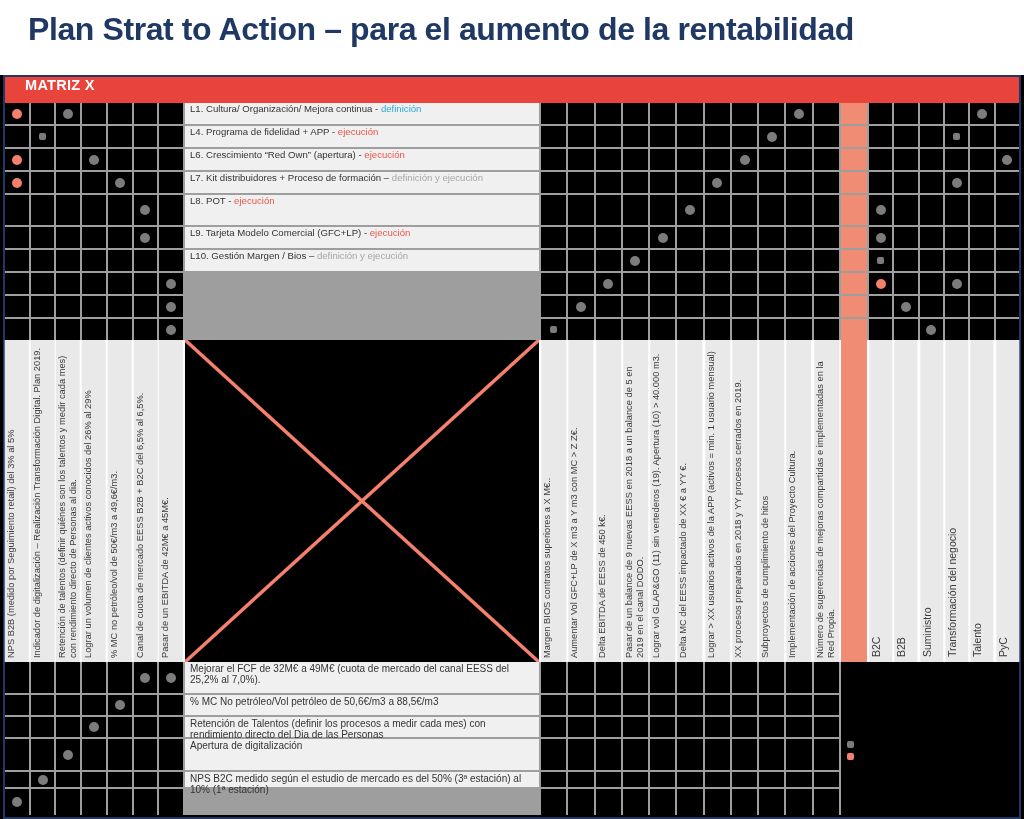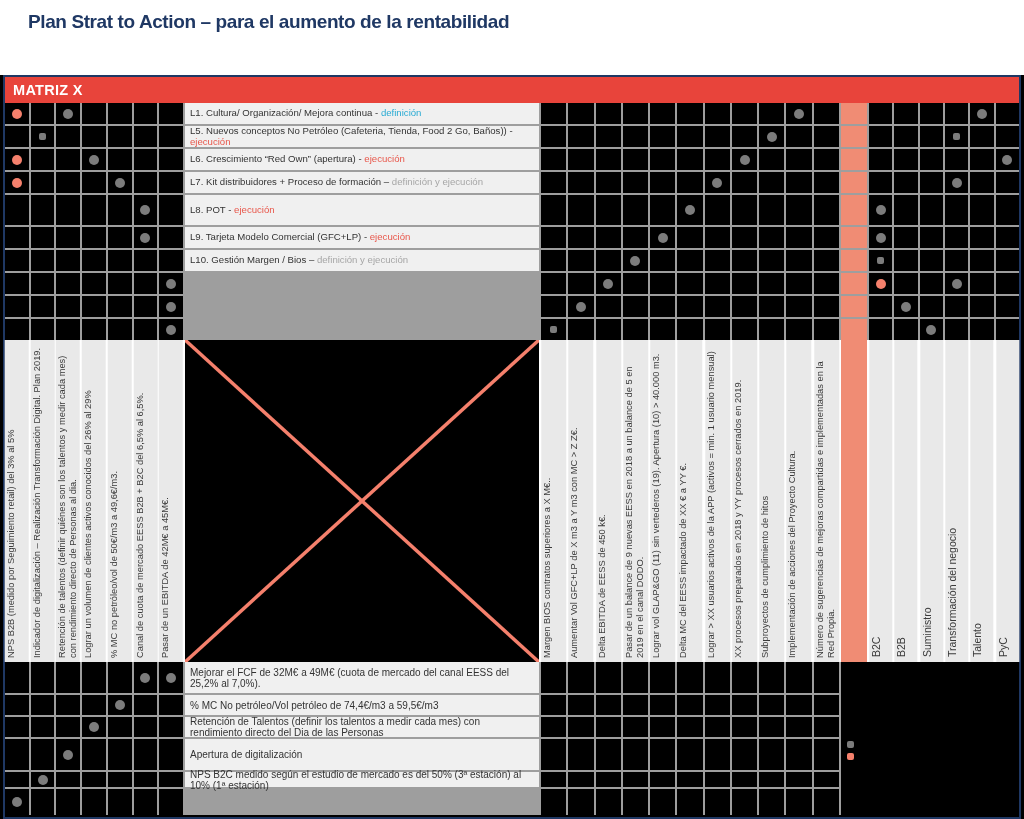--- a/index.html
+++ b/index.html
@@ -4,39 +4,39 @@
 <style>
   :root{
     --navy:#1F3864; --red:#E8443B; --salmon:#F08C74; --salmon-dot:#F5806C;
     --graydot:#7C7C7C; --grid:#9E9E9E; --labbg:#F0F0F0; --vbg:#E9E9E9;
     --trows:21px 21px 21px 21px 30px 21px 21px 21px 21px 21px;
     --brows:31px 20px 20px 31px 15px 26px;
   }
   *{box-sizing:border-box;margin:0;padding:0}
   html,body{width:1024px;height:819px;overflow:hidden;background:#fff;
     font-family:"Liberation Sans",sans-serif;position:relative}
-  .title{position:absolute;top:11px;left:28px;font-size:19px;font-weight:bold;
+  .title{position:absolute;top:11px;left:28px;font-size:32px;font-weight:bold;
     color:var(--navy);letter-spacing:-.4px;white-space:nowrap}
   .black-underlay{position:absolute;top:75px;left:0;width:1024px;height:744px;background:#000}
   .matrix{position:absolute;top:75px;left:3px;width:1018px;height:744px;
     background:#000;border:2px solid var(--navy)}
   .mx-header{height:26px;background:var(--red);color:#fff;font-weight:bold;
-    font-size:14.5px;display:flex;align-items:center;padding-left:8px;letter-spacing:.3px}
+    font-size:14.5px;display:flex;padding-left:20px;letter-spacing:.3px}
   .band{display:flex;column-gap:2px}
   .band-top,.band-bottom{background:var(--grid)}
   .band-mid{background:#fff;height:322px}
   .rg{flex:0 0 auto}
   .w-left{width:178px}.w-lab{width:354px}.w-kpi{width:298px}.w-sal{width:26px}.w-dept{width:150px}
   .cellgrid{display:grid;gap:2px;height:100%}
   .gt{grid-template-rows:var(--trows)}
   .gb{grid-template-rows:var(--brows)}
   .c{background:#000;display:flex;align-items:center;justify-content:center}
   .salcol .c{background:var(--salmon)}
   .labgrid{display:grid;gap:2px;background:var(--grid)}
-  .lab{background:var(--labbg);display:flex;align-items:center;padding:1px 8px 1px 5px;
+  .lab{background:var(--labbg);display:flex;align-items:flex-start;padding:1px 8px 1px 5px;
     font-size:9.6px;line-height:10.5px;color:#333}
   .blab{font-size:10px;line-height:11px}
   .st-d{color:#29ABD3}.st-e{color:#E8574B}.st-b{color:#A6A6A6}
   .vgrid{display:grid;gap:2px;height:100%;background:#fff}
   .v{background:var(--vbg);writing-mode:vertical-rl;transform:rotate(180deg);
     font-size:9.3px;line-height:11px;color:#3a3a3a;padding:4px 1px;overflow:hidden}
   .v.dept{font-size:10.5px;line-height:12px;padding:5px 1px}
   .dot{width:10px;height:10px;border-radius:50%;background:var(--graydot);flex:0 0 auto}
   .dot.s{background:var(--salmon-dot)}
   .dot.sq{width:7px;height:7px;border-radius:2px}
@@ -153,21 +153,21 @@
         <div class="c"></div>
         <div class="c">
           <span class="dot"></span>
         </div>
       </div>
     <div class="rg w-lab  labgrid  gt" id="lrows">
         <div class="lab">
           <span>L1. Cultura/ Organización/ Mejora continua - <span class="st-d">definición</span></span>
         </div>
         <div class="lab">
-          <span>L5. Nuevos conceptos No Petróleo (Cafeteria, Tienda, Food 2 Go, Baños)) - <span class="st-e">ejecución</span></span>
+          <span>L4. Programa de fidelidad + APP - <span class="st-e">ejecución</span></span>
         </div>
         <div class="lab">
           <span>L6. Crescimiento “Red Own” (apertura) - <span class="st-e">ejecución</span></span>
         </div>
         <div class="lab">
           <span>L7. Kit distribuidores + Proceso de formación – <span class="st-b">definición y ejecución</span></span>
         </div>
         <div class="lab">
           <span>L8. POT - <span class="st-e">ejecución</span></span>
         </div>
@@ -505,24 +505,24 @@
         <div class="c"></div>
         <div class="c"></div>
         <div class="c"></div>
         <div class="c"></div>
       </div>
     <div class="rg w-lab  labgrid  gb" id="brows">
         <div class="lab blab">
           <span>Mejorar el FCF de 32M€ a 49M€ (cuota de mercado del canal EESS del 25,2% al 7,0%).</span>
         </div>
         <div class="lab blab">
-          <span>% MC No petróleo/Vol petróleo de 74,4€/m3 a 59,5€/m3</span>
+          <span>% MC No petróleo/Vol petróleo de 50,6€/m3 a 88,5€/m3</span>
         </div>
         <div class="lab blab">
-          <span>Retención de Talentos (definir los talentos a medir cada mes) con rendimiento directo del Dia de las Personas</span>
+          <span>Retención de Talentos (definir los procesos a medir cada mes) con rendimiento directo del Dia de las Personas</span>
         </div>
         <div class="lab blab">
           <span>Apertura de digitalización</span>
         </div>
         <div class="lab blab">
           <span>NPS B2C medido según el estudio de mercado es del 50% (3ª estación) al 10% (1ª estación)</span>
         </div>
       </div>
     <div class="rg w-kpi  cellgrid gb" id="bk" style="grid-template-columns: repeat(11, 1fr);">
         <div class="c"></div>

